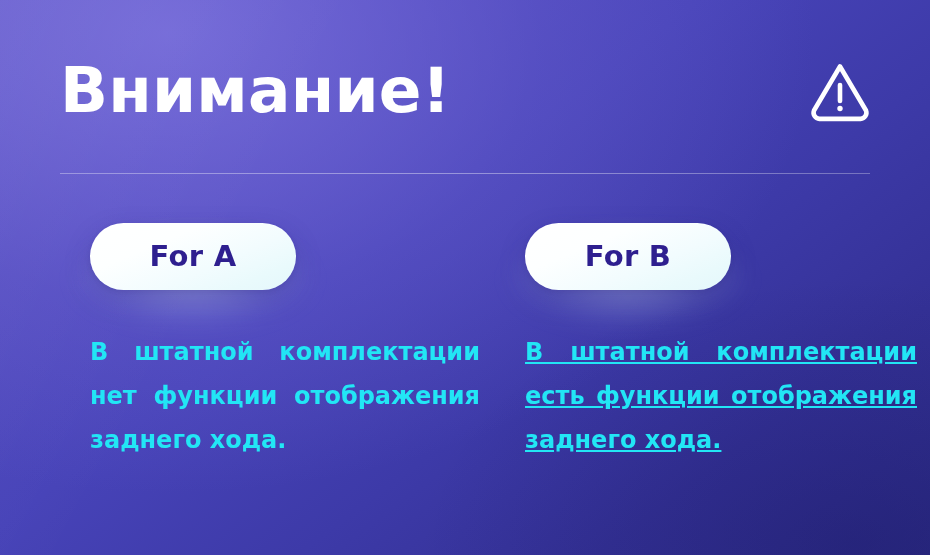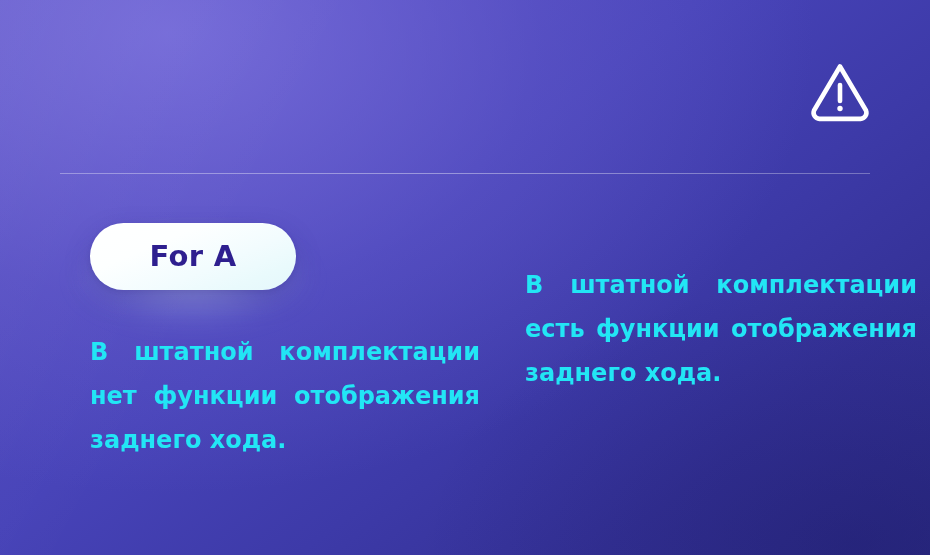--- a/index.html
+++ b/index.html
@@ -147,28 +147,29 @@
   .body-text {
     margin-top: 40px;
     color: #22e6f5;
     font-size: 24px;
     font-weight: 700;
     line-height: 44px;
     width: 390px;
     text-align: justify;
     text-align-last: left;
   }
-  .col-b .body-text { width: 392px; }
+  .col-b .body-text { width: 392px; text-decoration: underline; }
 </style>
 </head>
 <body>
 
 <div id="slide">
 
   <div class="layer header">
+    <h1 class="title">Внимание!</h1>
 
     <span class="warn-icon">
       <svg viewBox="0 0 64 62" xmlns="http://www.w3.org/2000/svg" aria-hidden="true">
         <path d="M32 6.5 L58 50.5 a6.2 6.2 0 0 1 -5.4 8.4 H11.4 A6.2 6.2 0 0 1 6 50.5 Z" fill="none" stroke="#ffffff" stroke-width="4.6" stroke-linejoin="round" stroke-linecap="round"></path>
         <line x1="32" y1="25" x2="32" y2="41" stroke="#ffffff" stroke-width="4.6" stroke-linecap="round"></line>
         <circle cx="32" cy="48.5" r="2.7" fill="#ffffff"></circle>
       </svg>
     </span>
   </div>
 
@@ -180,17 +181,23 @@
       <div class="pill-wrap">
         <span class="pill-glow"></span>
         <div class="pill">
           <span class="pill-label">For A</span>
         </div>
       </div>
       <p class="body-text">В штатной комплектации нет функции отображения заднего хода.</p>
     </div>
 
     <div class="col col-b">
+      <div class="pill-wrap">
+        <span class="pill-glow"></span>
+        <div class="pill">
+          <span class="pill-label">For B</span>
+        </div>
+      </div>
       <p class="body-text">В штатной комплектации есть функции отображения заднего хода.</p>
     </div>
 
   </div>
 </div>
 
 </body></html>

